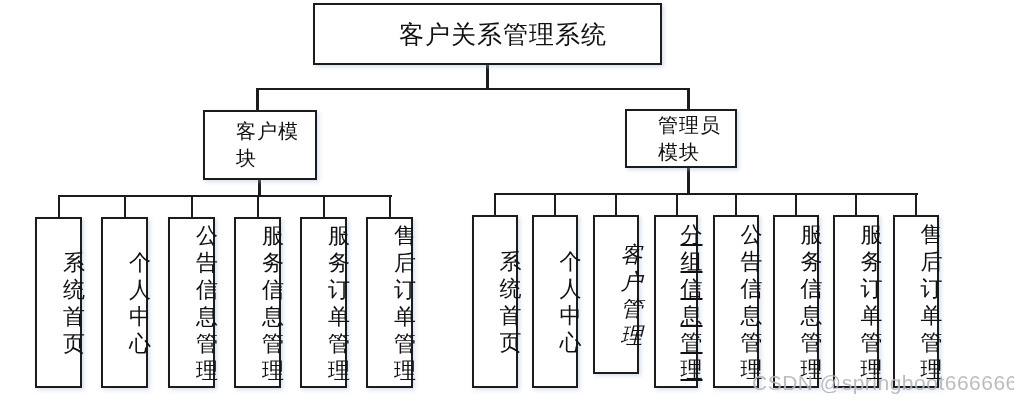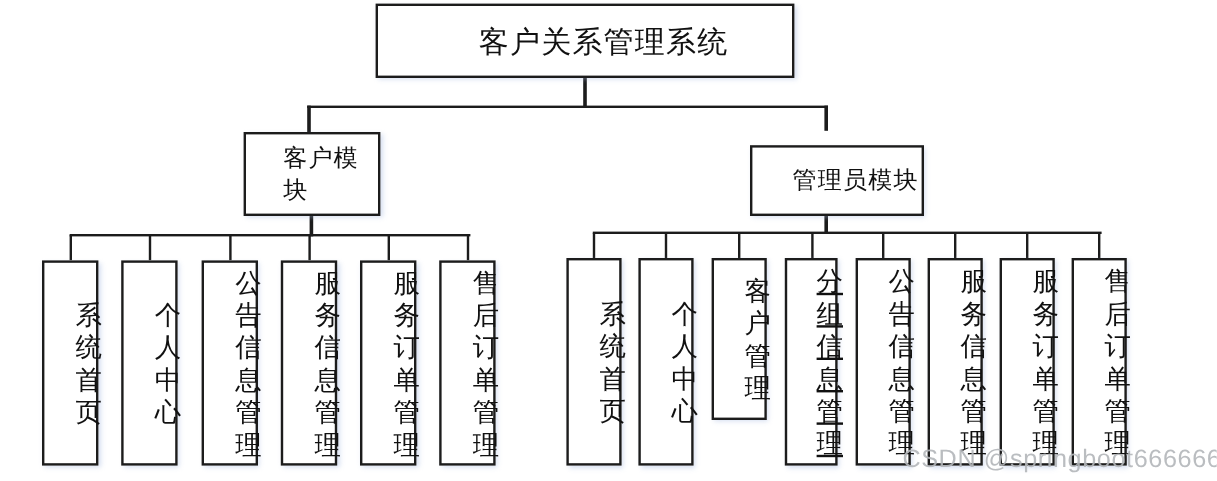--- a/index.html
+++ b/index.html
@@ -49,21 +49,21 @@
 <div class="canvas">
 
   <div class="node root-box" style="left:313px;top:3px;width:349px;height:62px;">客户关系管理系统</div>
 
   <div class="line" style="left:486px;top:65px;width:3px;height:24px;"></div>
   <div class="line" style="left:256px;top:88px;width:434px;height:2px;"></div>
   <div class="line" style="left:256px;top:88px;width:3px;height:22px;"></div>
   <div class="line" style="left:687px;top:88px;width:3px;height:21px;"></div>
 
   <div class="node branch-box" style="left:203px;top:110px;width:114px;height:70px;">客户模块</div>
-  <div class="node branch-box" style="left:625px;top:121px;width:145px;height:59px;">管理员模块</div>
+  <div class="node branch-box" style="left:625px;top:109px;width:112px;height:59px;">管理员模块</div>
 
   <div class="line" style="left:258px;top:168px;width:3px;height:29px;"></div>
   <div class="line" style="left:58px;top:195px;width:334px;height:2px;"></div>
   <div class="line" style="left:58px;top:196px;width:2px;height:21px;"></div>
   <div class="line" style="left:124px;top:196px;width:2px;height:21px;"></div>
   <div class="line" style="left:191px;top:196px;width:2px;height:21px;"></div>
   <div class="line" style="left:257px;top:196px;width:2px;height:21px;"></div>
   <div class="line" style="left:323px;top:196px;width:2px;height:21px;"></div>
   <div class="line" style="left:389px;top:196px;width:2px;height:21px;"></div>
 
@@ -96,21 +96,21 @@
   <div class="line" style="left:795px;top:194px;width:2px;height:21px;"></div>
   <div class="line" style="left:855px;top:194px;width:2px;height:21px;"></div>
   <div class="line" style="left:915px;top:194px;width:2px;height:21px;"></div>
 
   <div class="node leaf-box" style="left:472px;top:215px;width:46px;height:173px;">
     <span class="vtext">系统首页</span>
   </div>
   <div class="node leaf-box" style="left:532px;top:215px;width:46px;height:173px;">
     <span class="vtext">个人中心</span>
   </div>
-  <div class="node leaf-box" style="left:593px;top:215px;width:46px;height:135px;">
+  <div class="node leaf-box" style="left:593px;top:215px;width:46px;height:159px;font-style:italic;">
     <span class="vtext">客户管理</span>
   </div>
   <div class="node leaf-box" style="left:654px;top:215px;width:44px;height:173px;text-decoration:underline;">
     <span class="vtext">分组信息管理</span>
   </div>
   <div class="node leaf-box" style="left:713px;top:215px;width:46px;height:173px;">
     <span class="vtext">公告信息管理</span>
   </div>
   <div class="node leaf-box" style="left:773px;top:215px;width:46px;height:173px;">
     <span class="vtext">服务信息管理</span>

